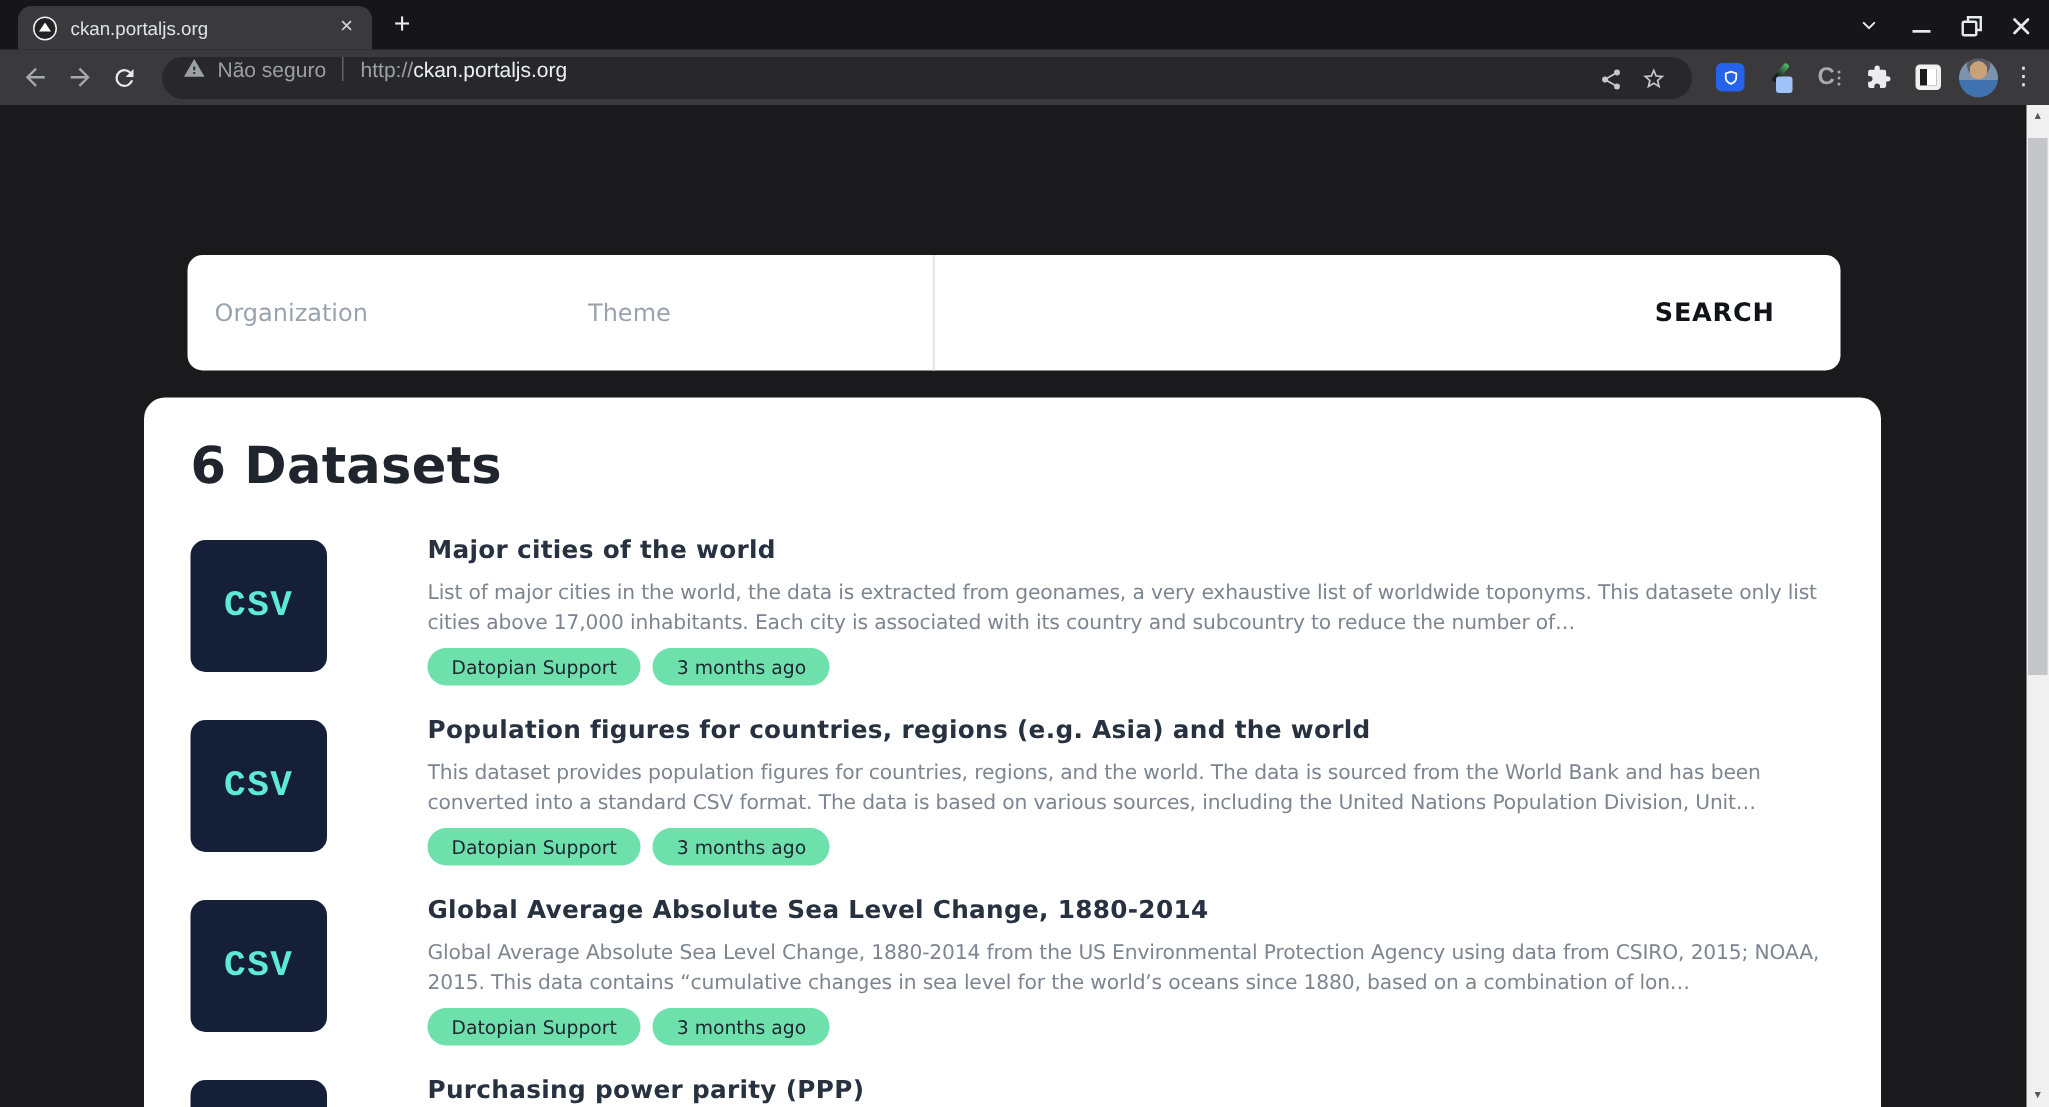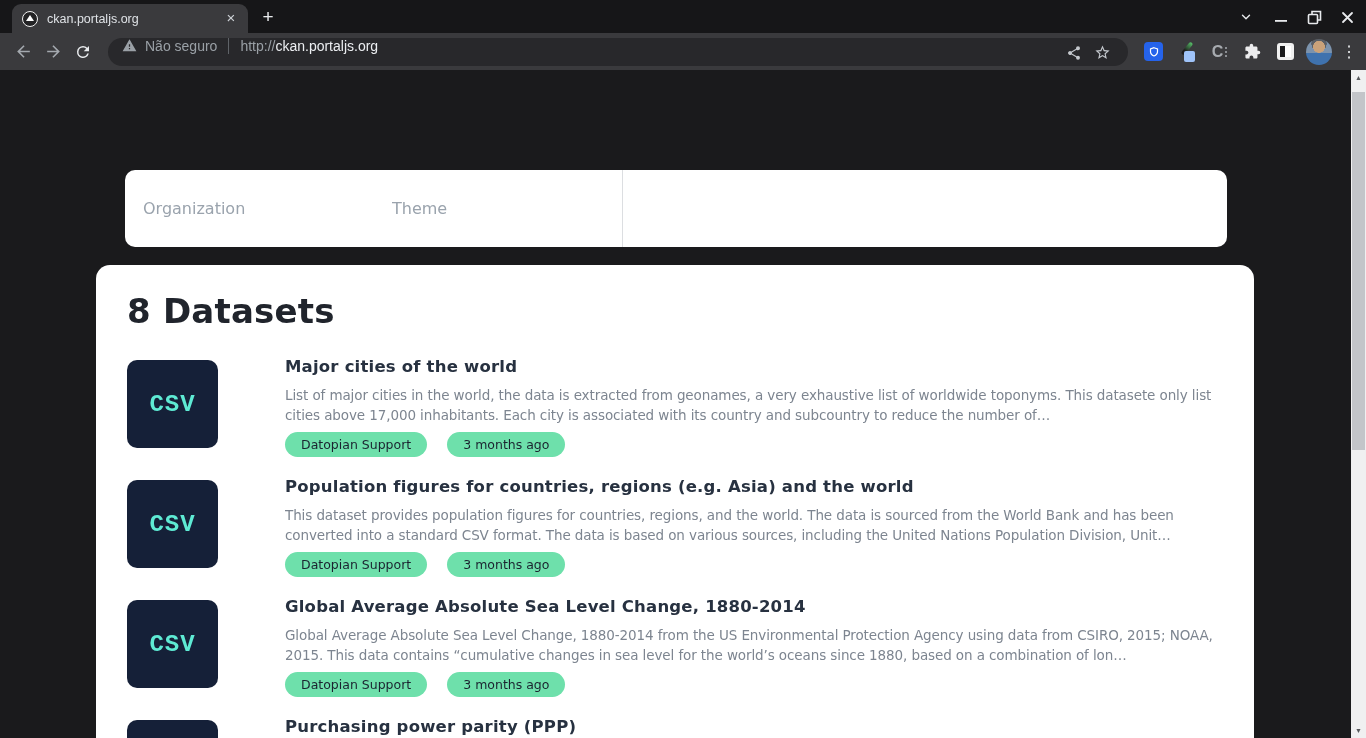--- a/index.html
+++ b/index.html
@@ -74,21 +74,21 @@
   .dataset-list { position:absolute; left:0; top:92px; width:100%; }
   .dataset-row { position:relative; height:120px; }
   .csv-tile { position:absolute; left:31px; top:3px; width:91px; height:88px; background:#152038; border-radius:10px;
               display:flex; align-items:center; justify-content:center; }
   .csv-label { color:#5eead4; font-size:24px; font-weight:800; letter-spacing:1px;font-family:Liberation Mono, monospace; }
   .ds-body { position:absolute; left:189px; top:0; width:940px; height:120px; }
   .ds-title { position:absolute; left:0; top:0; font-size:16.5px; font-weight:700; color:#273140; letter-spacing:0.2px;
               text-decoration:none; white-space:nowrap; }
   .ds-desc { position:absolute; left:0; top:28px; width:940px; font-size:13.5px; line-height:20px; color:#7d8590;
              letter-spacing:-0.1px; display:-webkit-box; -webkit-line-clamp:2; -webkit-box-orient:vertical; overflow:hidden; }
-  .ds-badges { position:absolute; left:0; top:75px; display:flex; gap:20px; }
+  .ds-badges { position:absolute; left:0; top:75px; display:flex; gap:8px; }
   .badge { height:25px; background:#6ee0ab; color:#1b2430; font-size:12.5px; display:flex; align-items:center;
            padding:0 16px; border-radius:13px; white-space:nowrap; }
 
   
   .scrollbar { position:absolute; right:0; top:0; width:15px; height:668px; background:#f0f0f1; }
   .scroll-arrow { position:absolute; left:0; width:15px; height:15px; color:#56585c; font-size:7px;
                   display:flex; align-items:center; justify-content:center; }
   .sa-up { top:0; }
   .sa-down { bottom:0; }
   .scroll-thumb { position:absolute; left:1px; top:22px; width:13px; height:358px; background:#c3c5c9; border-radius:0; }
@@ -214,24 +214,25 @@
 
   <div class="content">
 
     <div class="search-card">
       <div class="sfield f3">
         <input type="text" placeholder="Organization" style="">
       </div>
       <div class="sfield f2">
         <input type="text" placeholder="Theme" style="">
       </div>
+      <button class="search-btn">SEARCH</button>
     </div>
 
     <div class="results-card">
-      <div class="results-heading">8 Datasets</div>
+      <div class="results-heading">6 Datasets</div>
       <div class="dataset-list">
   <div class="dataset-row">
     <div class="csv-tile">
       <span class="csv-label">CSV</span>
     </div>
     <div class="ds-body">
       <a class="ds-title" href="#">Major cities of the world</a>
       <p class="ds-desc">List of major cities in the world, the data is extracted from geonames, a very exhaustive list of worldwide toponyms. This datasete only list cities above 17,000 inhabitants. Each city is associated with its country and subcountry to reduce the number of…</p>
       <div class="ds-badges">
         <span class="badge">Datopian Support</span>

